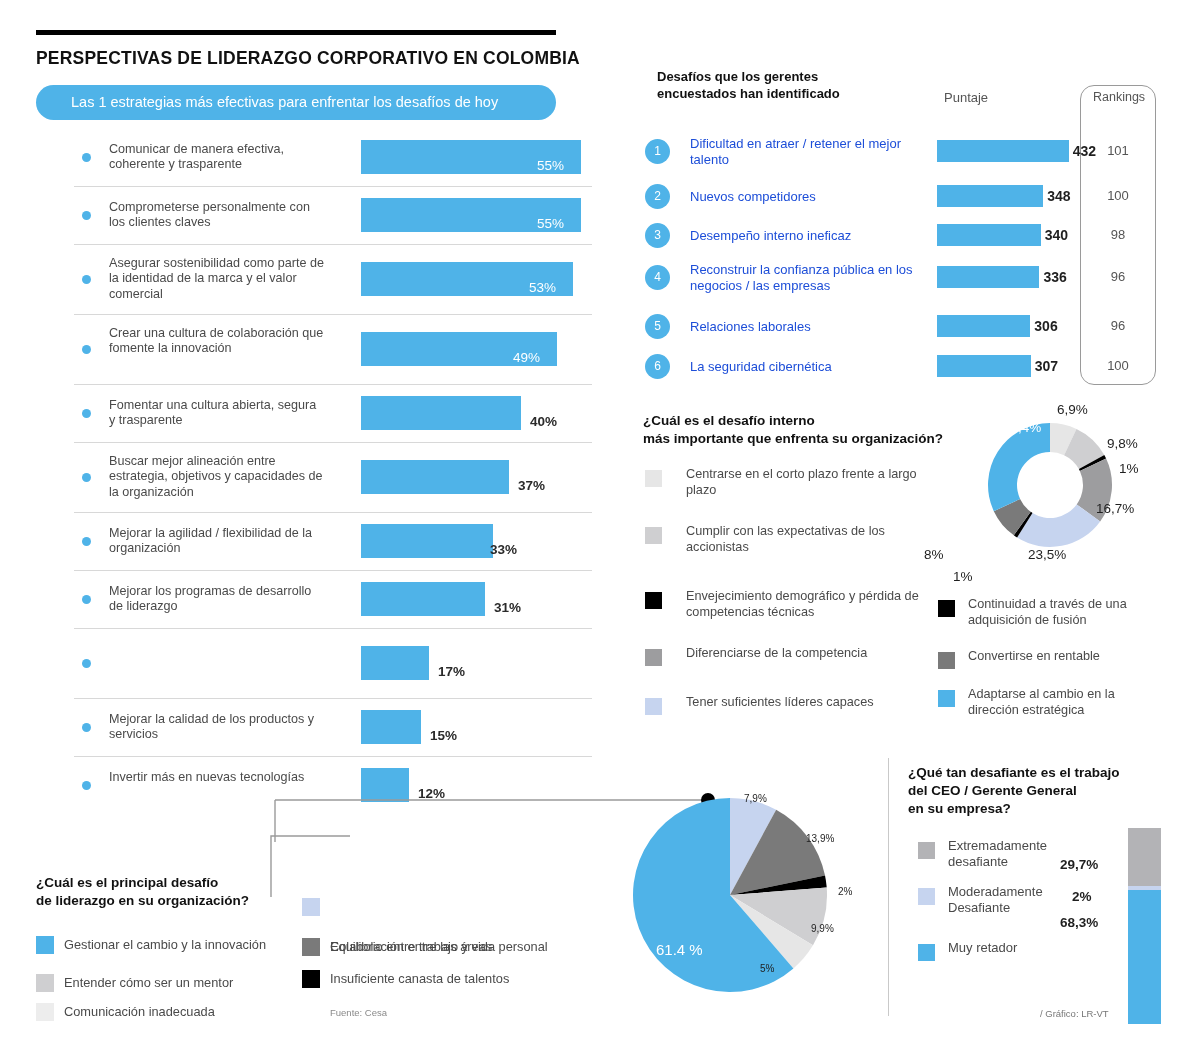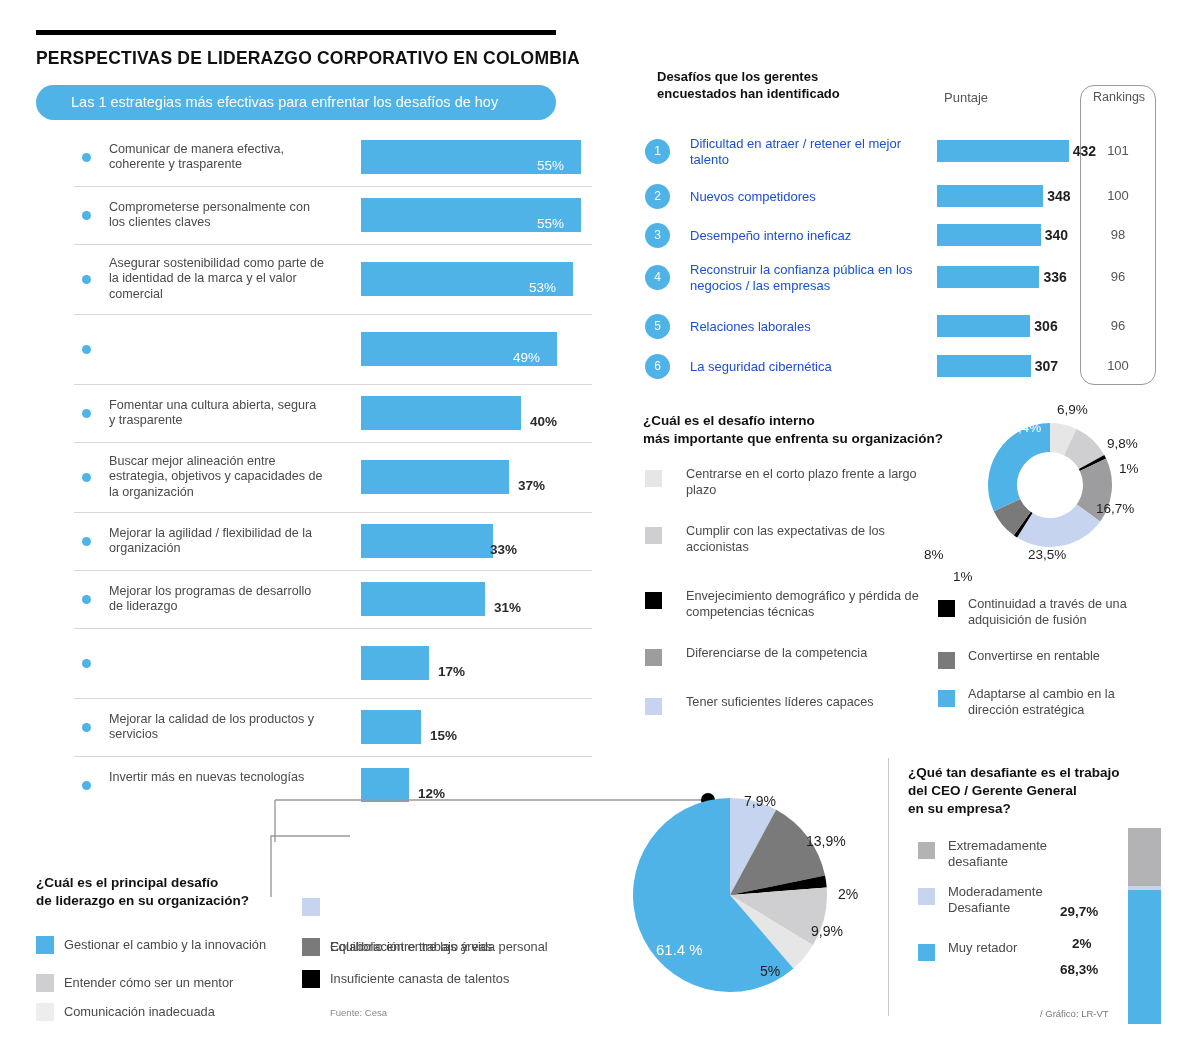--- a/index.html
+++ b/index.html
@@ -52,29 +52,29 @@
 
   
   #bl-q{left:36px;top:874px;font-size:13.5px;font-weight:bold;color:#111;line-height:18px;}
   .blleg{position:absolute;font-size:12.8px;color:#4a4a4a;}
   .blsw{position:absolute;width:18px;height:18px;}
   #fuente{left:330px;top:1007px;font-size:9.5px;color:#8a8a8a;}
   #connector{left:270px;top:792px;}
 
   
   #pie-svg{left:630px;top:795px;}
-  .plab{position:absolute;font-size:14px;color:#1f1f1f;}
+  .plab{position:absolute;font-size:10px;color:#1f1f1f;}
   .plab.white{color:#fff;font-size:15px;}
 
   
   #br-divider{left:888px;top:758px;width:1px;height:258px;background:#c9c9c9;}
   #br-q{left:908px;top:764px;font-size:13.5px;font-weight:bold;color:#111;line-height:18px;}
   .brleg{position:absolute;font-size:13px;line-height:16px;color:#4a4a4a;}
   .brsw{position:absolute;width:17px;height:17px;}
-  .brval{position:absolute;font-size:13.5px;font-weight:bold;color:#1f1f1f;margin-top:47px;}
+  .brval{position:absolute;font-size:13.5px;font-weight:bold;color:#1f1f1f;}
   .brseg{position:absolute;left:1128px;width:33px;}
   #grafico{left:1040px;top:1008px;font-size:9.5px;color:#777;}
 </style>
 </head>
 <body>
 
 <div class="abs" id="top-rule"></div>
 <div class="abs" id="page-title">PERSPECTIVAS DE LIDERAZGO CORPORATIVO EN COLOMBIA</div>
 <div class="abs" id="subtitle-pill"></div>
 <div class="abs" id="subtitle-text">Las 1 estrategias más efectivas para enfrentar los desafíos de hoy</div>
@@ -96,20 +96,21 @@
     <div class="strat-row" style="position: absolute; top: 116px; height: 70px;">
       <div class="sep"></div>
       <div class="strat-bullet" style="top: 31px;"></div>
       <div class="strat-label" style="top: 11.75px;">Asegurar sostenibilidad como parte de la identidad de la marca y el valor comercial</div>
       <div class="strat-bar" style="width: 212px; top: 18px; background: rgb(79, 179, 232);"></div>
       <div class="strat-val-in" style="top: 36px; left: 493px;">53%</div>
     </div>
     <div class="strat-row" style="position: absolute; top: 186px; height: 70px;">
       <div class="sep"></div>
       <div class="strat-bullet" style="top: 31px;"></div>
+      <div class="strat-label" style="top: 11.75px;">Crear una cultura de colaboración que fomente la innovación</div>
       <div class="strat-bar" style="width: 196px; top: 18px; background: rgb(79, 179, 232);"></div>
       <div class="strat-val-in" style="top: 36px; left: 477px;">49%</div>
     </div>
     <div class="strat-row" style="position: absolute; top: 256px; height: 58px;">
       <div class="sep"></div>
       <div class="strat-bullet" style="top: 25px;"></div>
       <div class="strat-label" style="top: 13.5px;">Fomentar una cultura abierta, segura y trasparente</div>
       <div class="strat-bar" style="width: 160px; top: 12px; background: rgb(79, 179, 232);"></div>
       <div class="strat-val-out" style="top: 30px; left: 494px;">40%</div>
     </div>

